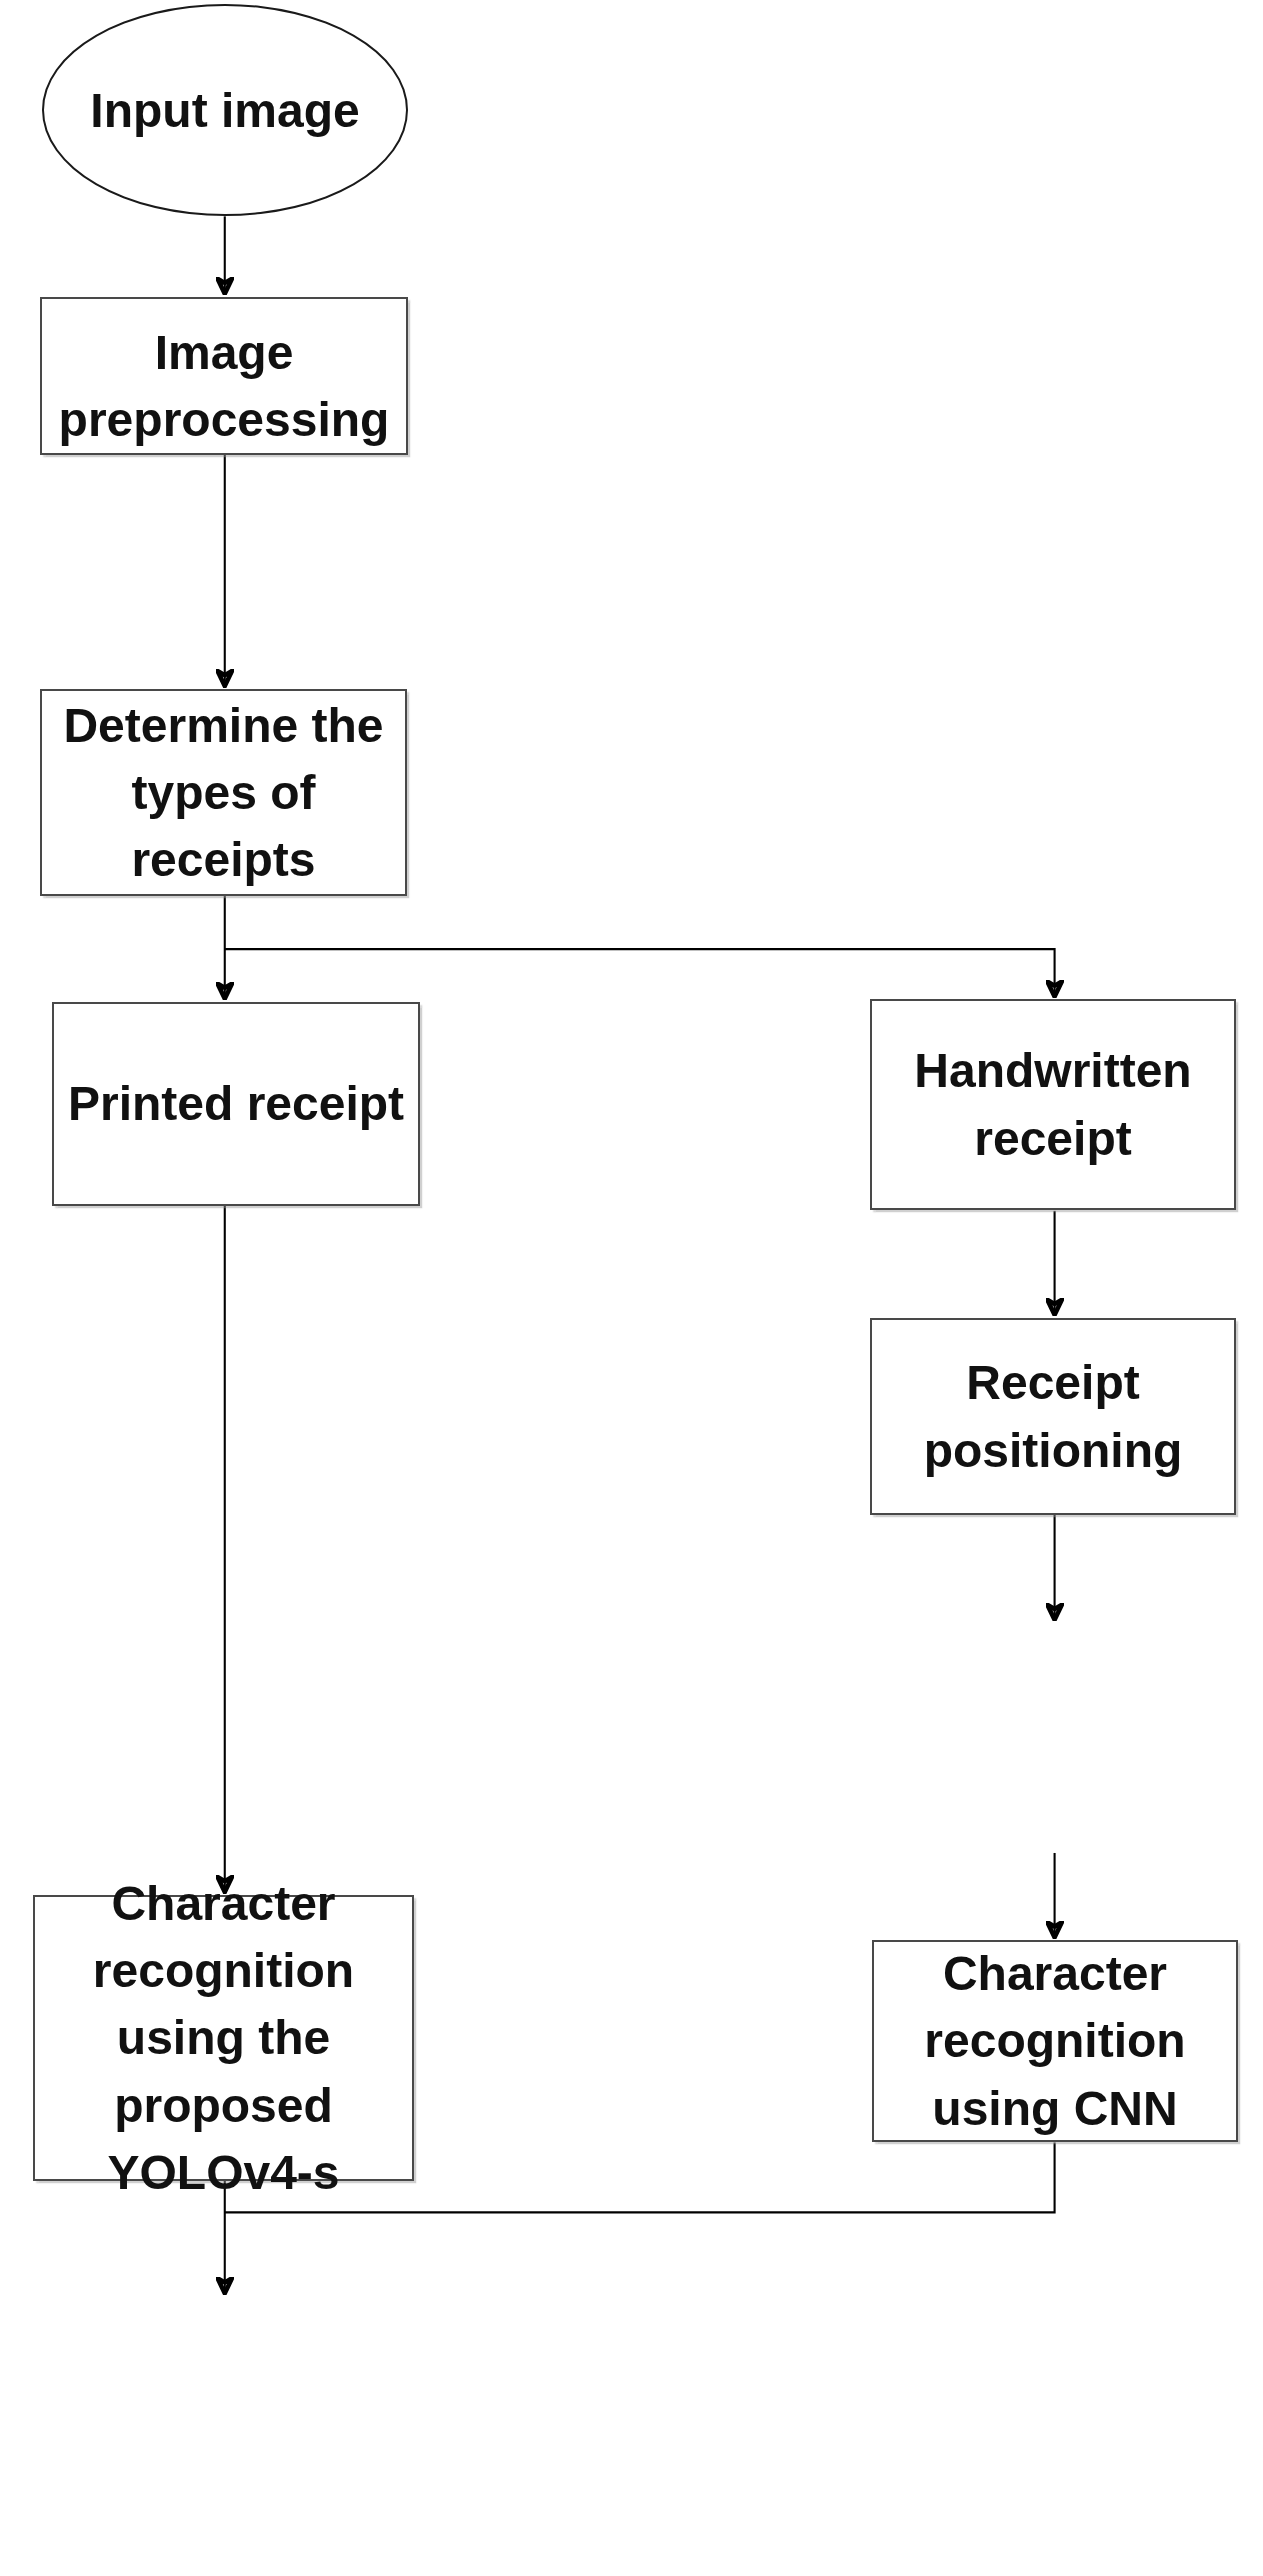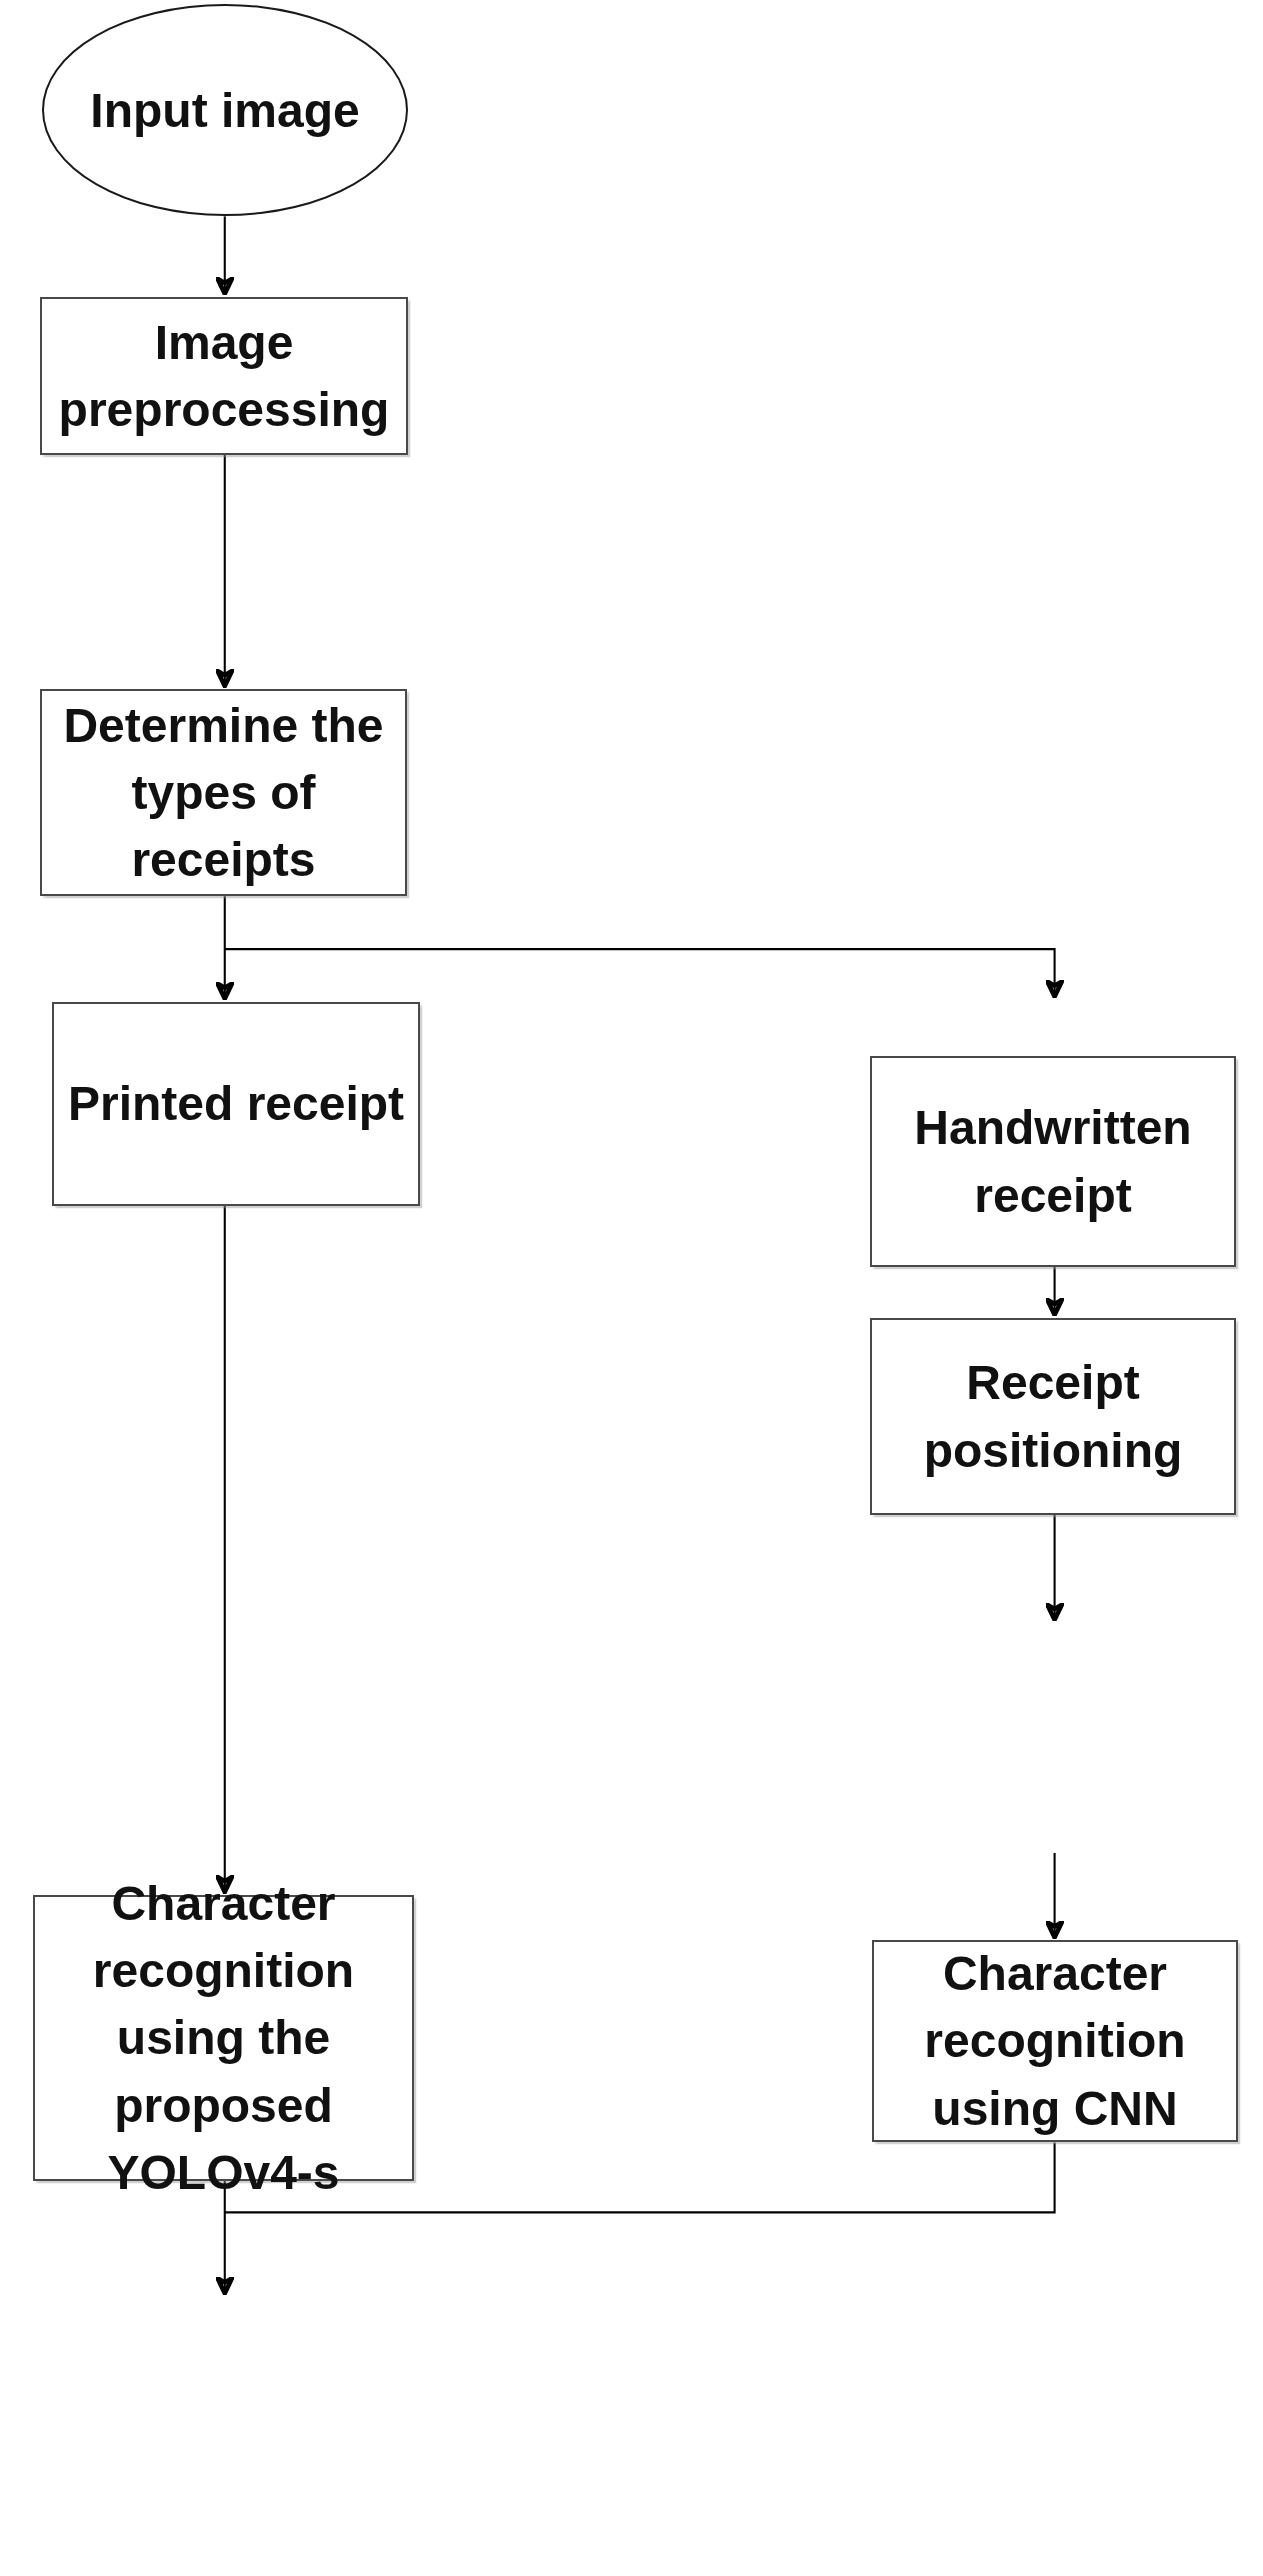--- a/index.html
+++ b/index.html
@@ -49,24 +49,24 @@
   .rect {
     border: 2.8px solid var(--node-border, #494949);
     box-shadow: 2.8px 2.8px 1.4px rgba(150,150,150,0.45);
   }
   .ellipse {
     border: 2.1px solid var(--ellipse-border, #1a1a1a);
     border-radius: 50%;
   }
   
   #n-input        { left: 42px;   top: 4.2px;    width: 366px; height: 212px; }
-  #n-preprocess   { left: 40px;   top: 297px;  width: 368px; height: 158px; }
+  #n-preprocess   { left: 40px;   top: 297px;  width: 368px; height: 158px; align-items: flex-end; }
   #n-determine    { left: 40px;   top: 689px;  width: 367px; height: 207px; }
   #n-printed      { left: 52px;   top: 1002px; width: 368px; height: 204px; }
-  #n-handwritten  { left: 870px; top: 1056px; width: 366px; height: 211px; }
+  #n-handwritten  { left: 870px; top: 999px; width: 366px; height: 211px; }
   #n-positioning  { left: 870px; top: 1318px; width: 366px; height: 197px; }
   #n-projection   { left: 872px; top: 1623px; width: 366px; height: 230px; }
   #n-cnn          { left: 872px; top: 1940px; width: 366px; height: 202px; }
   #n-yolo         { left: 33px;   top: 1895px; width: 381px; height: 286px; }
   #n-output       { left: 41px;   top: 2296px; width: 367px; height: 276px; }
 </style>
 </head>
 <body>
 
 <div class="canvas">

